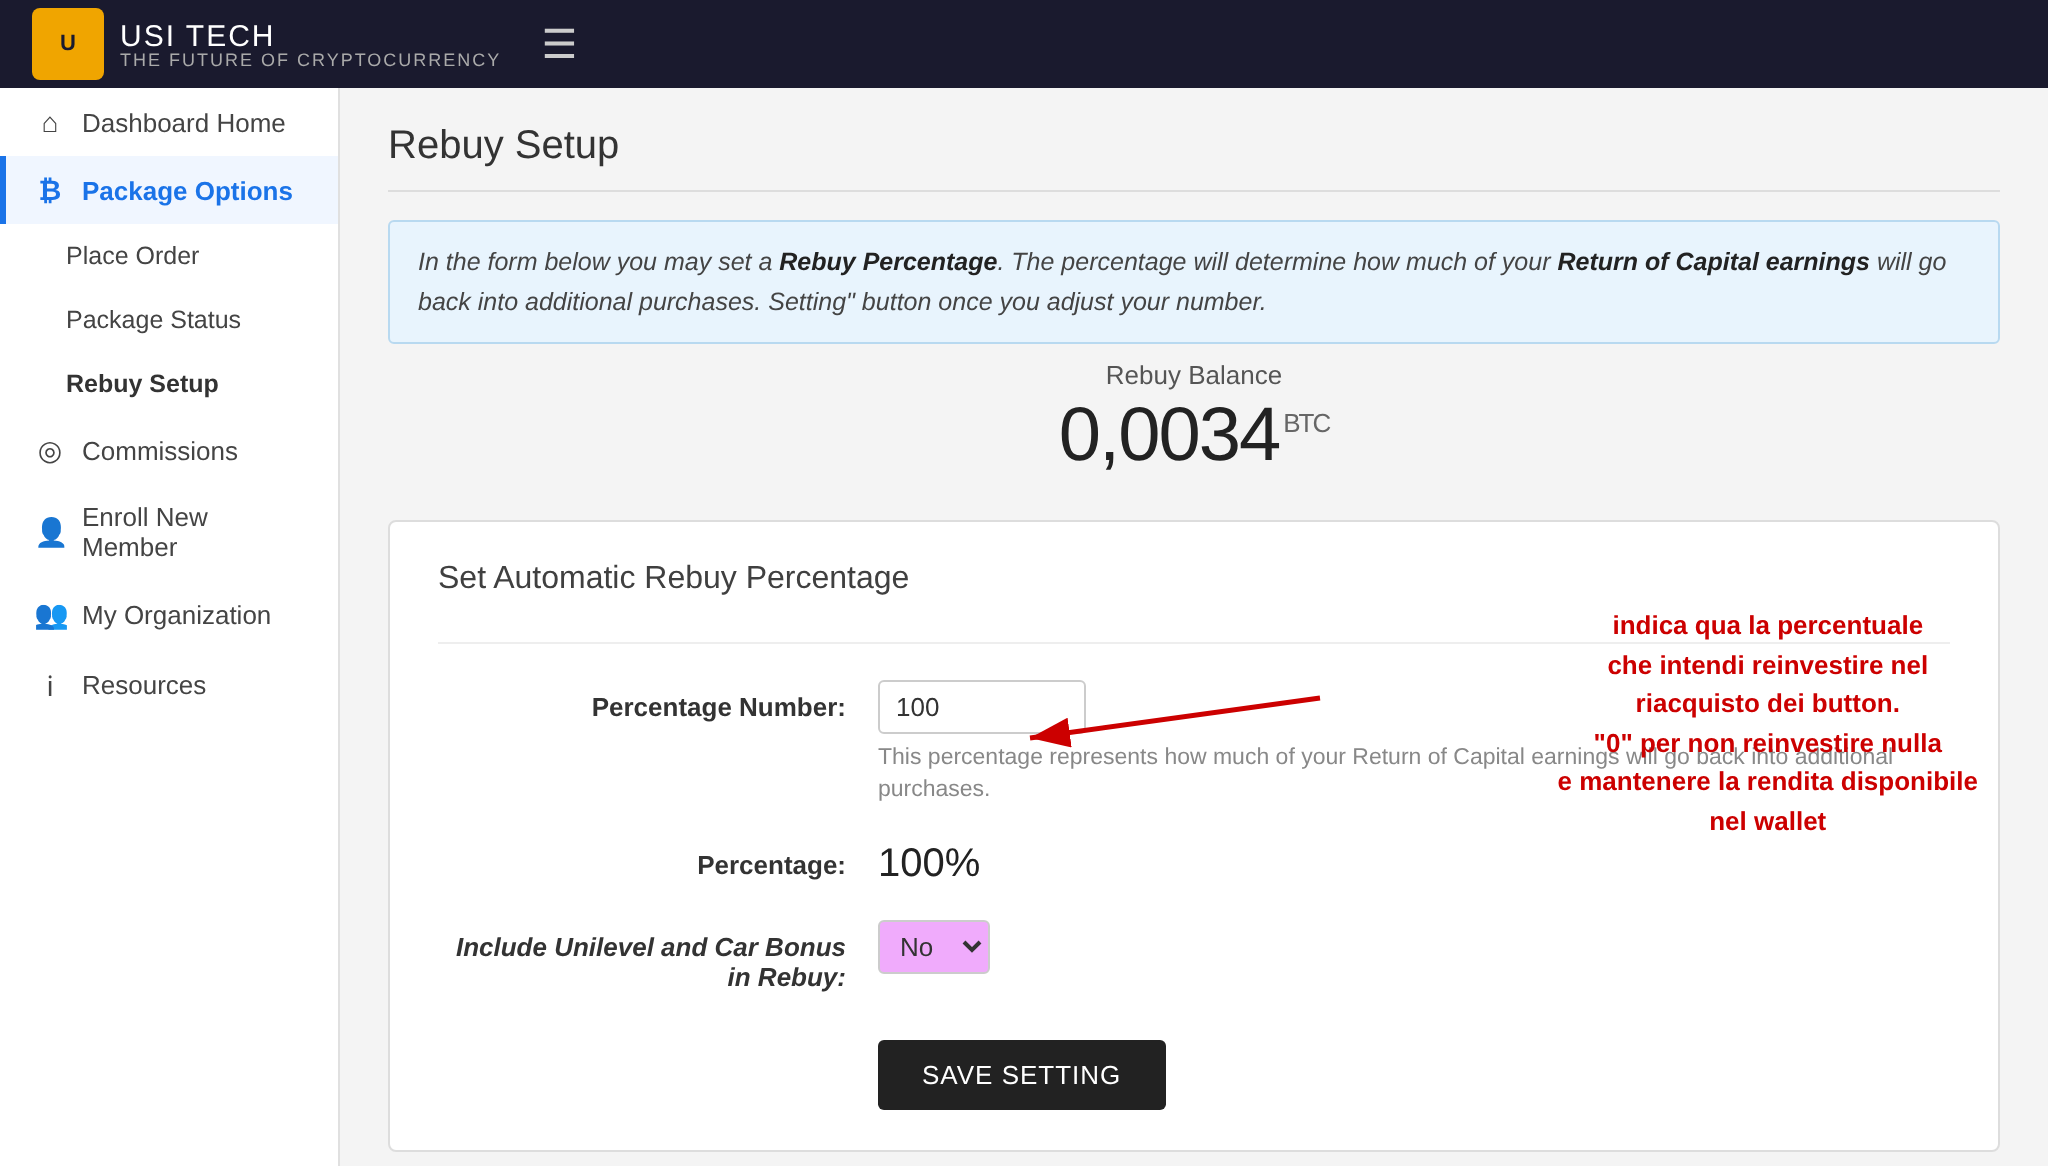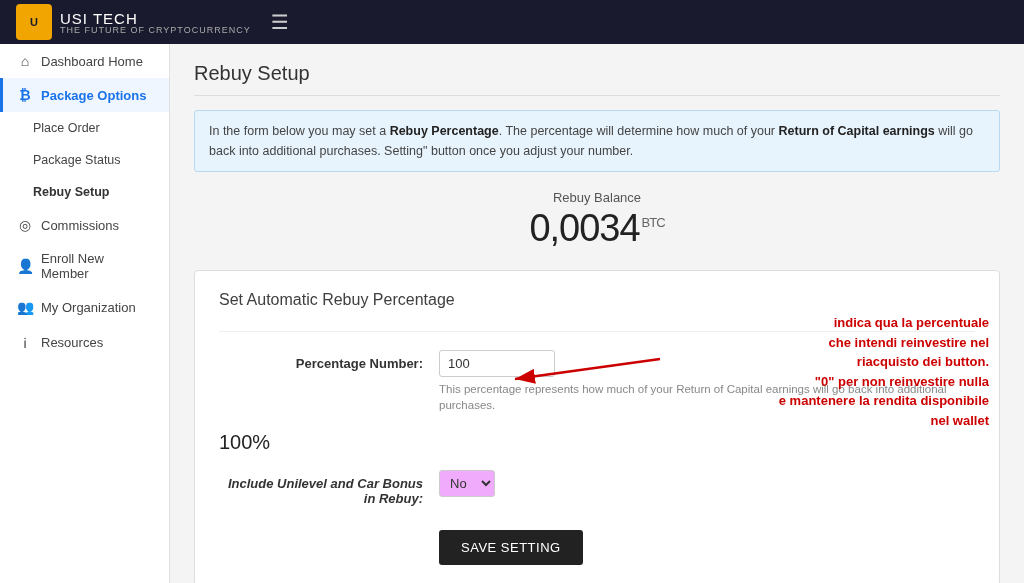--- a/index.html
+++ b/index.html
@@ -102,22 +102,23 @@
     }
 
     
     .info-banner {
       background: #e8f4fd;
       border: 1px solid #b8d9f0;
       border-radius: 3px;
       padding: 10px 14px;
       font-size: 12.5px;
       color: #444;
-      margin-bottom: 18px;
+      margin-bottom: 8px;
       line-height: 1.6;
+      font-style: italic;
     }
     .info-banner strong { color: #222; }
 
     
     .balance-section {
       text-align: center;
       margin-bottom: 20px;
     }
     .balance-label {
       font-size: 13px;
@@ -169,21 +170,21 @@
       padding-top: 6px;
       font-weight: 600;
       color: #333;
       font-size: 13px;
       flex-shrink: 0;
     }
     .form-field {
       flex: 1;
     }
     .form-input {
-      width: 116px;
+      width: 104px;
       border: 1px solid #ccc;
       border-radius: 3px;
       padding: 5px 8px;
       font-size: 13px;
       color: #333;
     }
     .form-hint {
       font-size: 11.5px;
       color: #888;
       margin-top: 4px;
@@ -202,21 +203,21 @@
       color: #333;
       background: #f0abfc;
       cursor: pointer;
     }
     .annotation-text {
       color: #cc0000;
       font-size: 13px;
       font-weight: bold;
       line-height: 1.5;
       max-width: 220px;
-      text-align: right;
+      text-align: center;
     }
 
     
     .btn-save {
       background: #222;
       color: #fff;
       border: none;
       padding: 10px 22px;
       font-size: 13px;
       font-weight: 400;
@@ -310,20 +311,21 @@
       <div class="form-row">
         <div class="form-label">Percentage Number:</div>
         <div class="form-field">
           <input class="form-input" type="text" value="100" style="">
           <div class="form-hint">This percentage represents how much of your Return of Capital earnings will go back into additional purchases.</div>
         </div>
       </div>
 
       
       <div class="form-row">
+        <div class="form-label">Percentage:</div>
         <div class="form-field">
           <div class="form-value">100%</div>
         </div>
       </div>
 
       
       <div class="form-row">
         <div class="form-label" style="white-space:pre-line;font-style:italic;">Include Unilevel and Car Bonus
 in Rebuy:</div>
         <div class="form-field">

